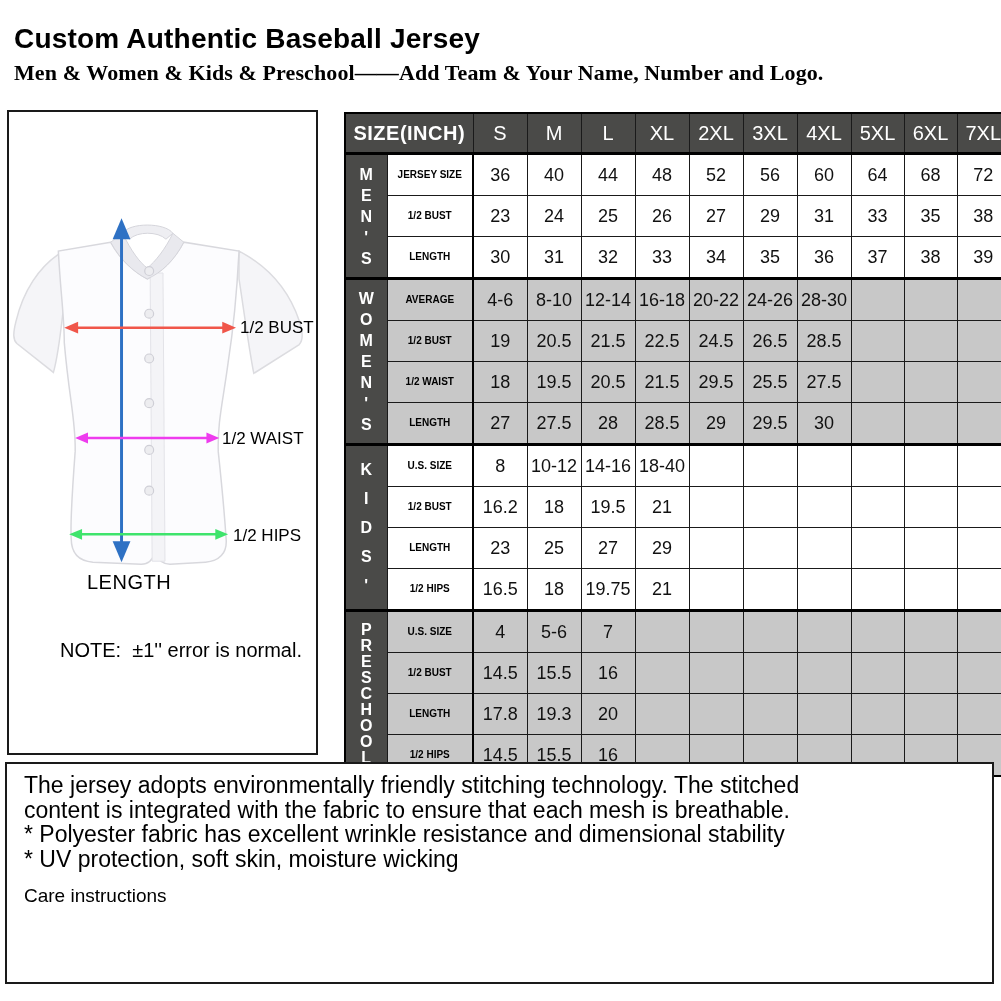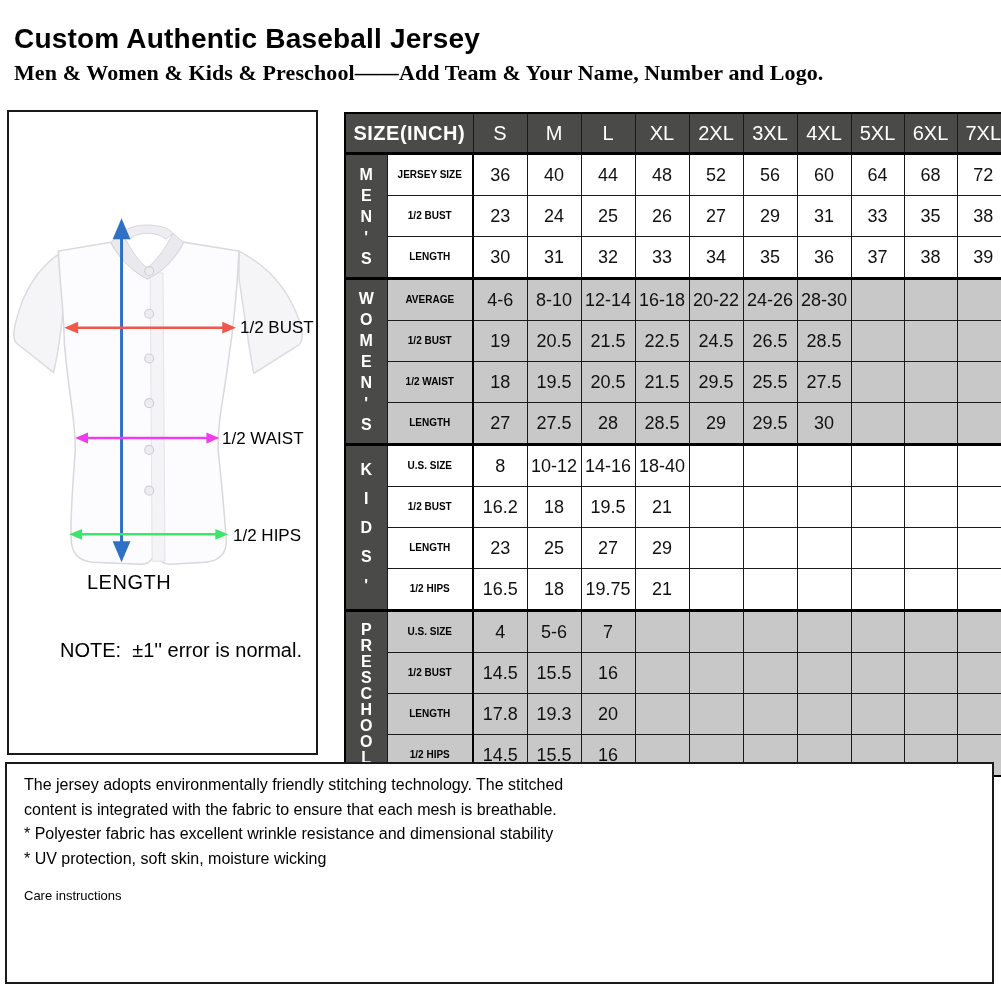--- a/index.html
+++ b/index.html
@@ -53,23 +53,23 @@
   .val{font-size:18px;color:var(--ink);}
   .shaded{background:var(--shade);}
   tr.sec-start td{border-top:3px solid #000;}
 
   
   .desc-panel{
     position:absolute;left:5px;top:762px;width:989px;height:222px;
     border:2px solid #1a1a1a;box-sizing:border-box;background:#fff;
   }
   .desc-body{position:absolute;left:17px;top:9px;right:10px;}
-  .desc-line{font-size:16px;line-height:24.5px;white-space:nowrap;}
+  .desc-line{font-size:23px;line-height:24.5px;white-space:nowrap;}
   .care{margin-top:13px;}
-  .care-title{font-size:13px;line-height:24.5px;}
+  .care-title{font-size:19px;line-height:24.5px;}
   .care-row{font-size:19px;line-height:24.5px;white-space:nowrap;}
   .care-left{display:inline-block;width:351px;}
 </style>
 </head>
 <body>
 
 <div class="page">
 
   <div class="title">Custom Authentic Baseball Jersey</div>
   <div class="subtitle">Men &amp; Women &amp; Kids &amp; Preschool——Add Team &amp; Your Name, Number and Logo.</div>

